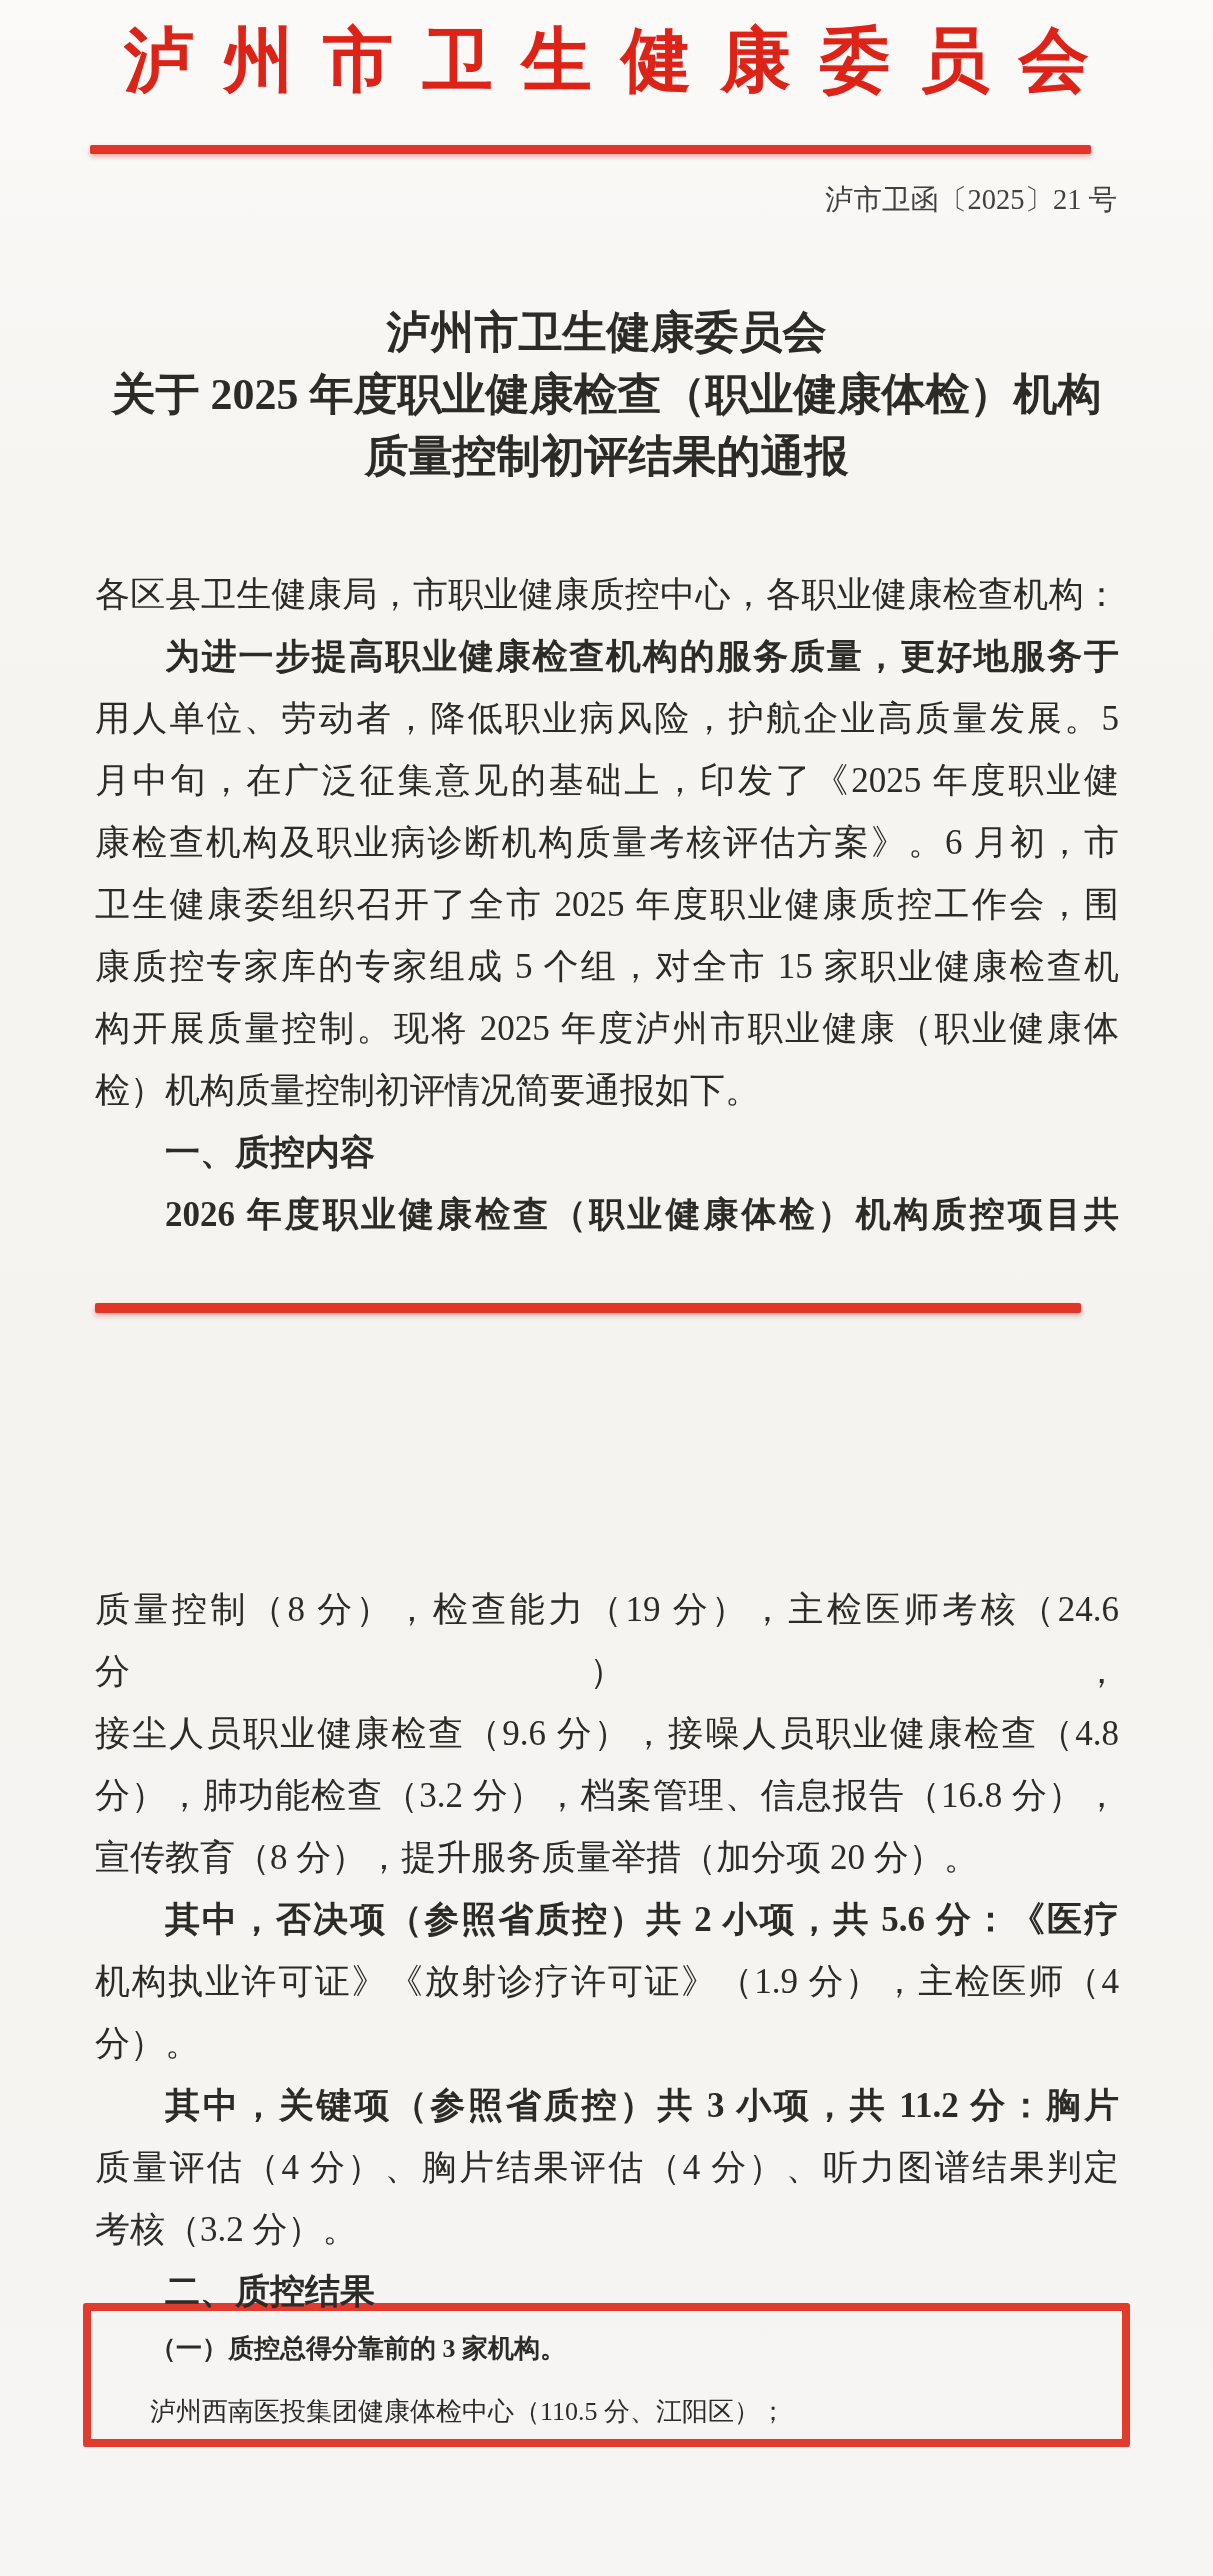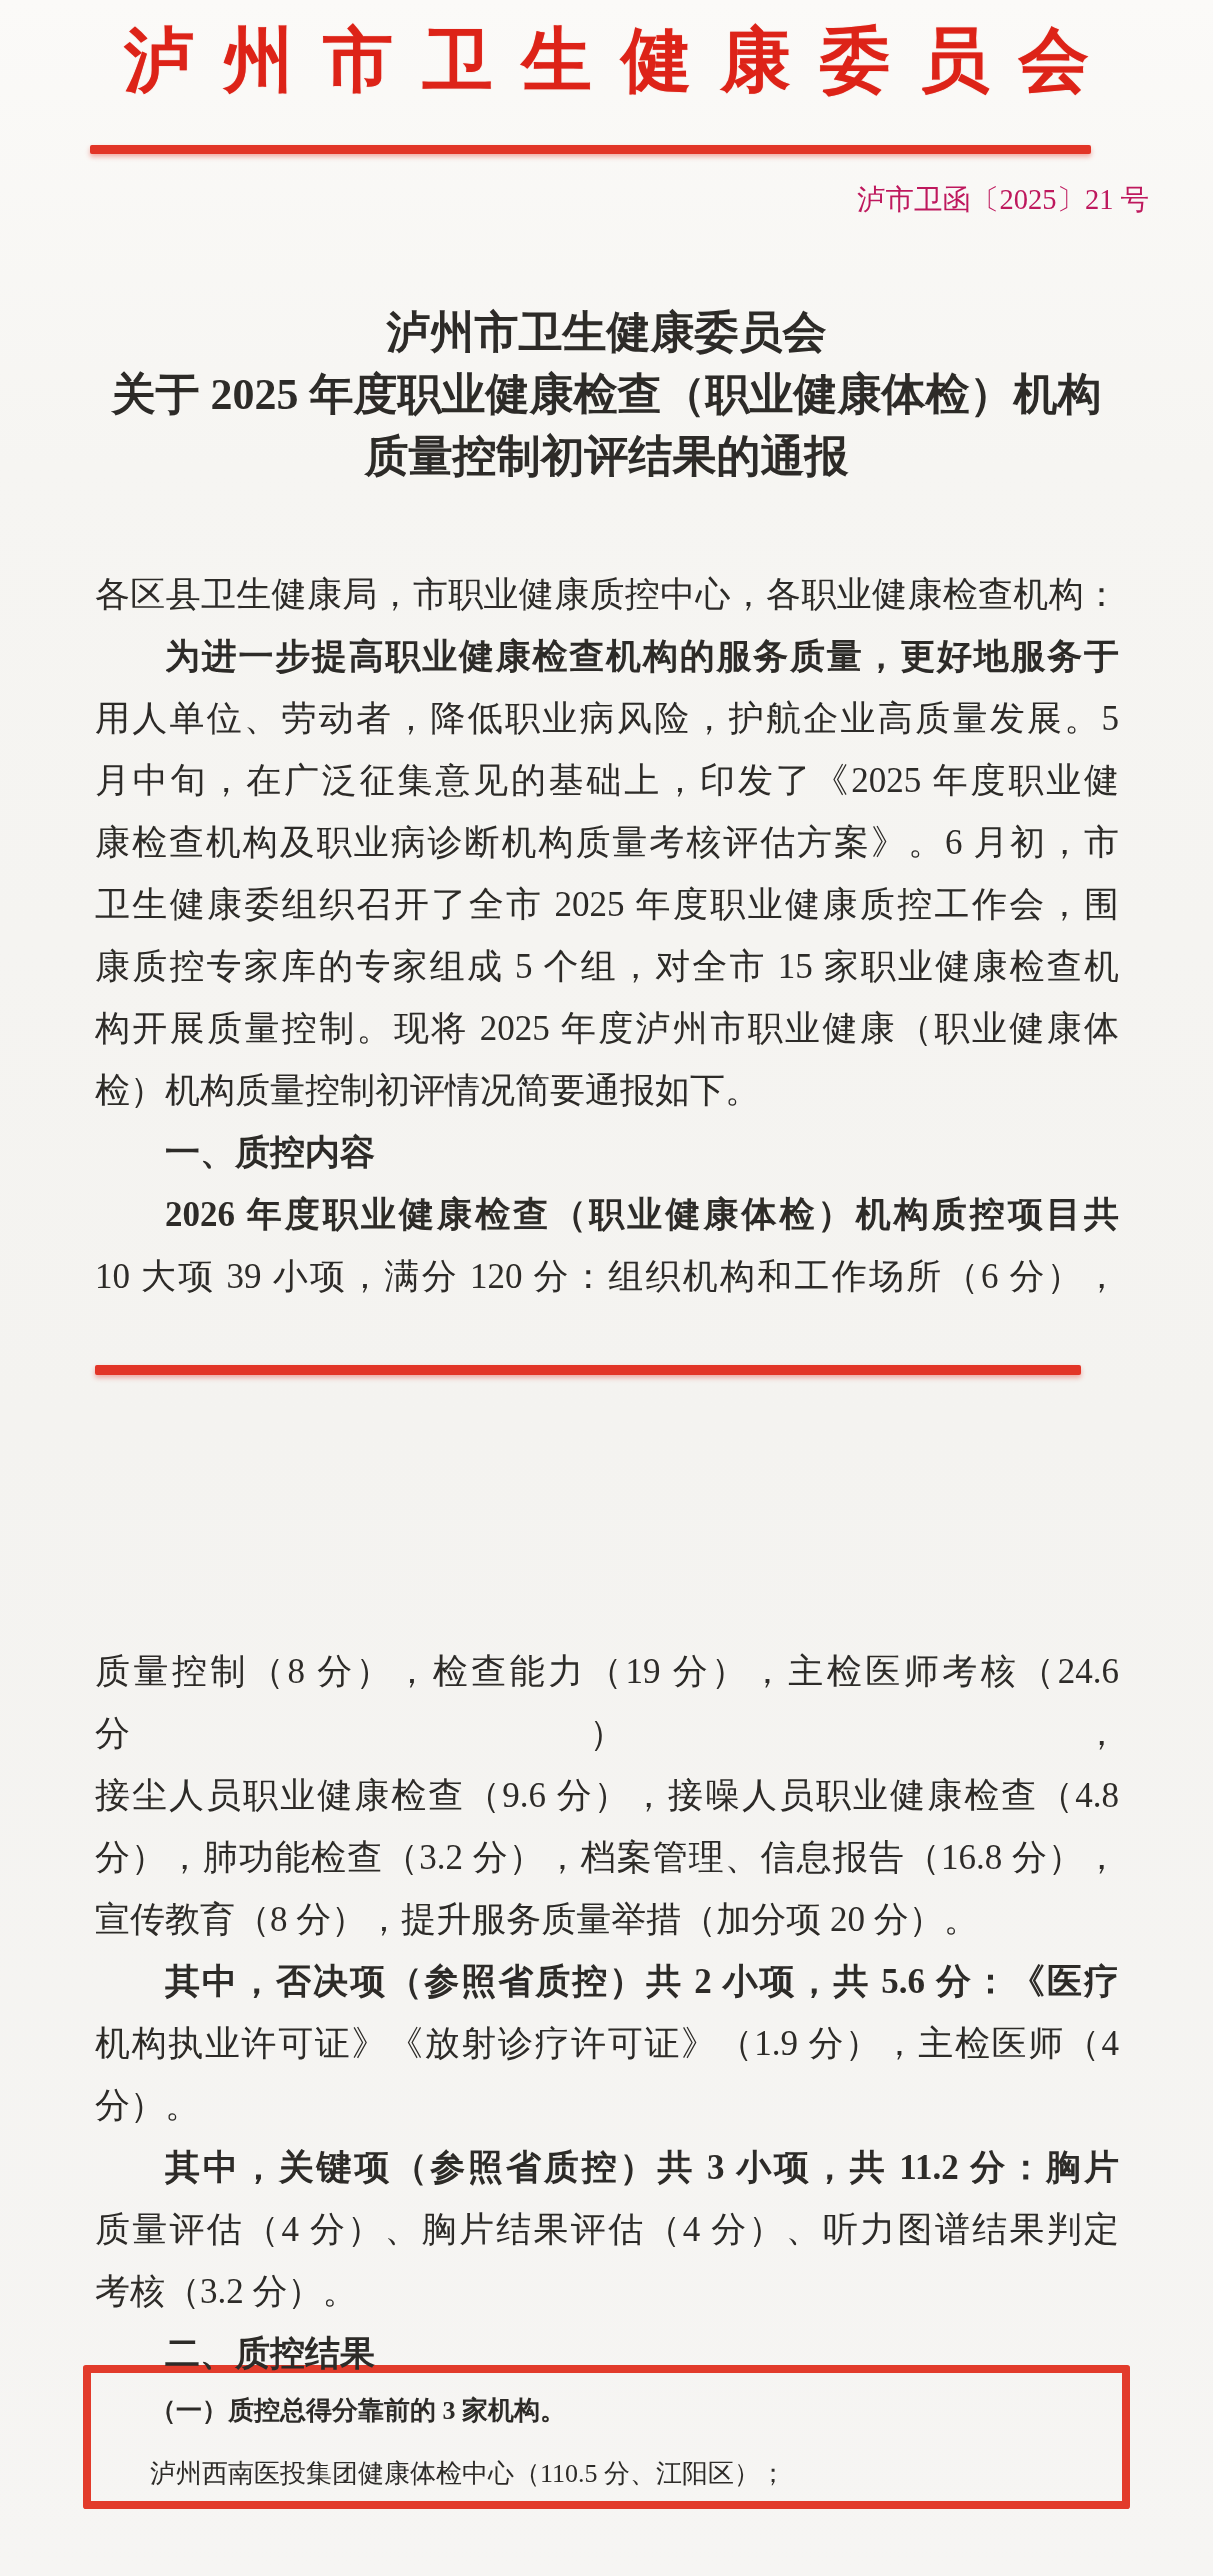--- a/index.html
+++ b/index.html
@@ -27,25 +27,25 @@
   .redline {
     height: 8.5px;
     background: #e23527;
     border-radius: 1.9px;
     box-shadow: 0 2.8px 5.7px rgba(226,53,39,0.4);
   }
   .redline-1 { margin: 42px 0 0 90px; width: 1001px; }
   .redline-2 { margin: 57px 0 0 95px; width: 986px; height: 10.4px; }
   .doc-number {
     margin-top: 26.6px;
-    margin-right: 64px;
+    margin-right: 96px;
     text-align: right;
     font-size: 28.5px;
     line-height: 40px;
-    color: #be185d;
+    color: #404040;
   }
   .title-block {
     margin-top: 82px;
     text-align: center;
     font-weight: bold;
     font-size: 44px;
   }
   .title-line { line-height: 63px; white-space: nowrap; }
   .body-block {
     margin-left: 95px;
@@ -98,21 +98,20 @@
       <div class="line justify indent">为进一步提高职业健康检查机构的服务质量，更好地服务于</div>
       <div class="line justify">用人单位、劳动者，降低职业病风险，护航企业高质量发展。5</div>
       <div class="line justify">月中旬，在广泛征集意见的基础上，印发了《2025 年度职业健</div>
       <div class="line justify">康检查机构及职业病诊断机构质量考核评估方案》。6 月初，市</div>
       <div class="line justify">卫生健康委组织召开了全市 2025 年度职业健康质控工作会，围</div>
       <div class="line justify">康质控专家库的专家组成 5 个组，对全市 15 家职业健康检查机</div>
       <div class="line justify">构开展质量控制。现将 2025 年度泸州市职业健康（职业健康体</div>
       <div class="line">检）机构质量控制初评情况简要通报如下。</div>
       <div class="line indent bold">一、质控内容</div>
       <div class="line justify indent">2026 年度职业健康检查（职业健康体检）机构质控项目共</div>
-      <div class="line justify">10 大项 39 小项，满分 120 分：组织机构和工作场所（6 分），</div>
     </div>
 
   <div class="redline redline-2"></div>
 
   <div class="body-block page2-block" id="page2-body">
       <div class="line justify">质量控制（8 分），检查能力（19 分），主检医师考核（24.6 分），</div>
       <div class="line justify">接尘人员职业健康检查（9.6 分），接噪人员职业健康检查（4.8</div>
       <div class="line justify">分），肺功能检查（3.2 分），档案管理、信息报告（16.8 分），</div>
       <div class="line">宣传教育（8 分），提升服务质量举措（加分项 20 分）。</div>
       <div class="line justify indent">其中，否决项（参照省质控）共 2 小项，共 5.6 分：《医疗</div>

